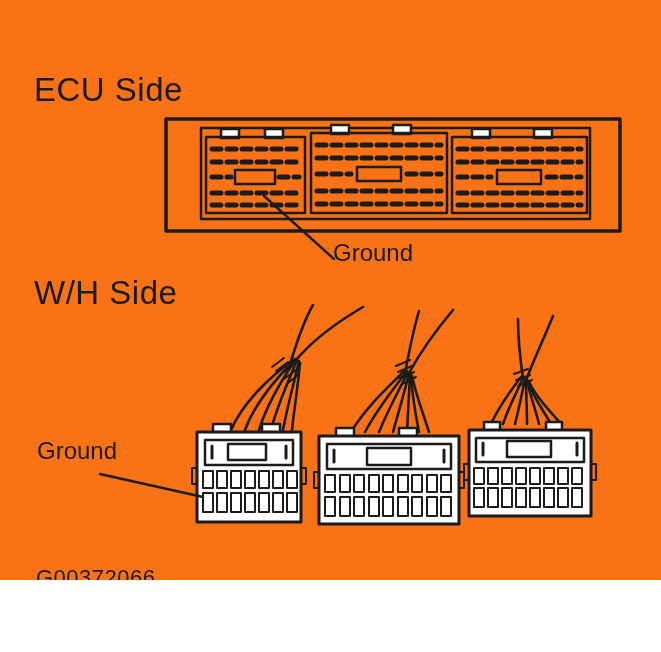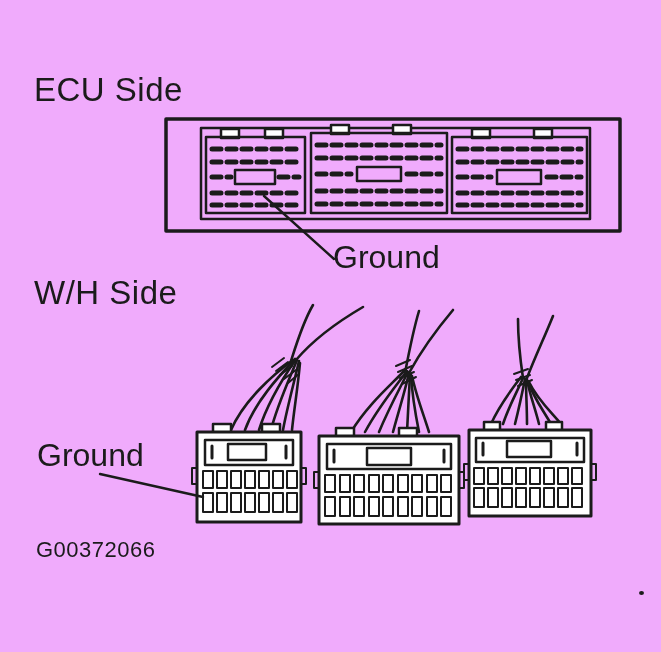--- a/index.html
+++ b/index.html
@@ -1,24 +1,24 @@
 <!DOCTYPE html>
 <html><head>
 <meta charset="utf-8">
 <style>
   html,body{margin:0;padding:0;background:#ffffff;}
   .canvas{
-    position:relative;width:661px;height:652px;background:#f0abfc;
+    position:relative;width:661px;height:580px;background:#f97316;
     font-family:"Liberation Sans",sans-serif;color:#1b1b1b;overflow:hidden;
   }
   .art{position:absolute;left:0;top:0;}
   .label{position:absolute;white-space:nowrap;color:#1b1b1b;line-height:1;}
   .label-lg{font-size:33px;letter-spacing:0.5px;}
-  .label-md{font-size:32px;}
-  .label-sm{font-size:22px;letter-spacing:0.5px;}
+  .label-md{font-size:24px;}
+  .label-sm{font-size:22px;letter-spacing:0.5px;margin-top:28px;}
   .dot{position:absolute;width:5px;height:4px;background:#1b1b1b;border-radius:50%;}
 </style>
 </head>
 <body>
 
 <div class="canvas">
 
   <svg class="art" width="661" height="652" viewBox="0 0 661 652">
     <g stroke="#1b1b1b" fill="none" stroke-linecap="round" stroke-linejoin="round">
 

